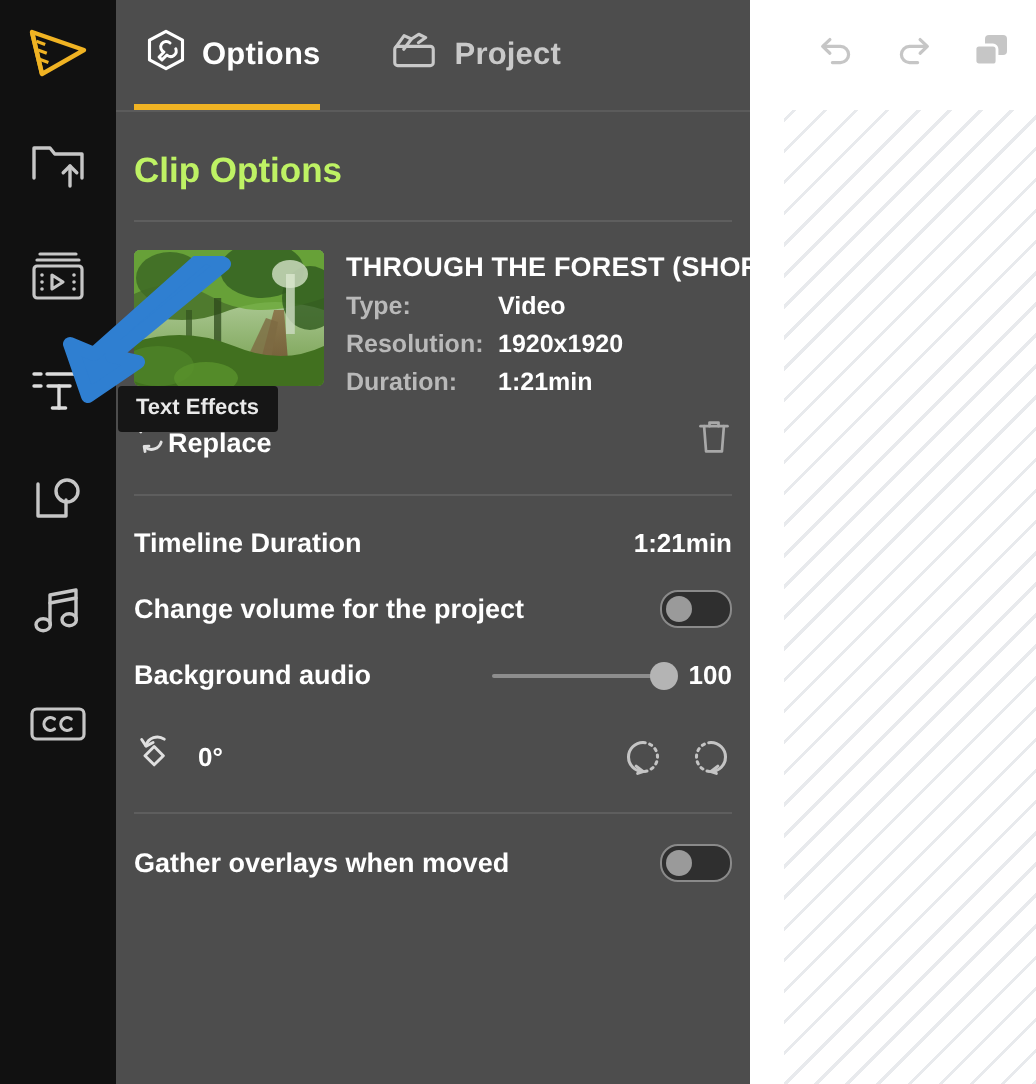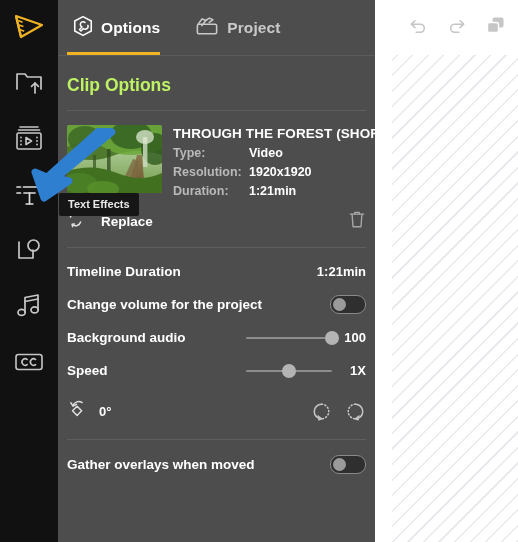--- a/index.html
+++ b/index.html
@@ -69,21 +69,21 @@
   }
   .meta-row{display:flex;margin-top:5px;font-size:12.5px;}
   .meta-key{width:76px;color:#b9b9b9;font-weight:bold;}
   .meta-val{color:#ffffff;font-weight:bold;}
 
   
   #action-row{
     display:flex;align-items:center;margin:11px 0 0 9px;height:24px;
     position:relative;padding-right:9px;
   }
-  .action{display:flex;align-items:center;gap:17px;cursor:pointer;}
+  .action{display:flex;align-items:center;gap:0;cursor:pointer;}
   .action-label{font-size:13.5px;font-weight:bold;color:#ffffff;}
   #act-crop{margin-left:26px;}
   #act-delete{margin-left:auto;cursor:pointer;display:flex;}
 
   
   .row{
     display:flex;align-items:center;height:33px;margin:0 9px;
   }
   .row-label{font-size:13.5px;font-weight:bold;color:#ffffff;}
   .row-value{margin-left:auto;font-size:13px;font-weight:bold;color:#ffffff;}
@@ -345,30 +345,20 @@
       <span class="row-label">Background audio</span>
       <span class="slider-wrap">
         <span class="slider" id="slider-bg">
           <span class="track"></span>
           <span class="knob" style="left: 100%;"></span>
         </span>
         <span class="slider-value">100</span>
       </span>
     </div>
 
-    <div class="row">
-      <span class="row-label">Speed</span>
-      <span class="slider-wrap">
-        <span class="slider" id="slider-speed">
-          <span class="track"></span>
-          <span class="knob" style="left: 50%;"></span>
-        </span>
-        <span class="slider-value">1X</span>
-      </span>
-    </div>
 
     <div id="rot-row">
       <span>
         <svg width="22" height="22" viewBox="0 0 24 24" fill="none" stroke="#e0e0e0" stroke-width="1.6" stroke-linecap="round" stroke-linejoin="round">
           <path d="M11 9 L16 14 L11 19 L6 14 Z"></path>
           <path d="M6.5 8.5 a6.5 6.5 0 0 1 10-3.5"></path>
           <path d="M4.2 5.2 L6.6 8.8 L10.4 6.8"></path>
         </svg>
       </span>
       <span id="rot-deg">0°</span>

